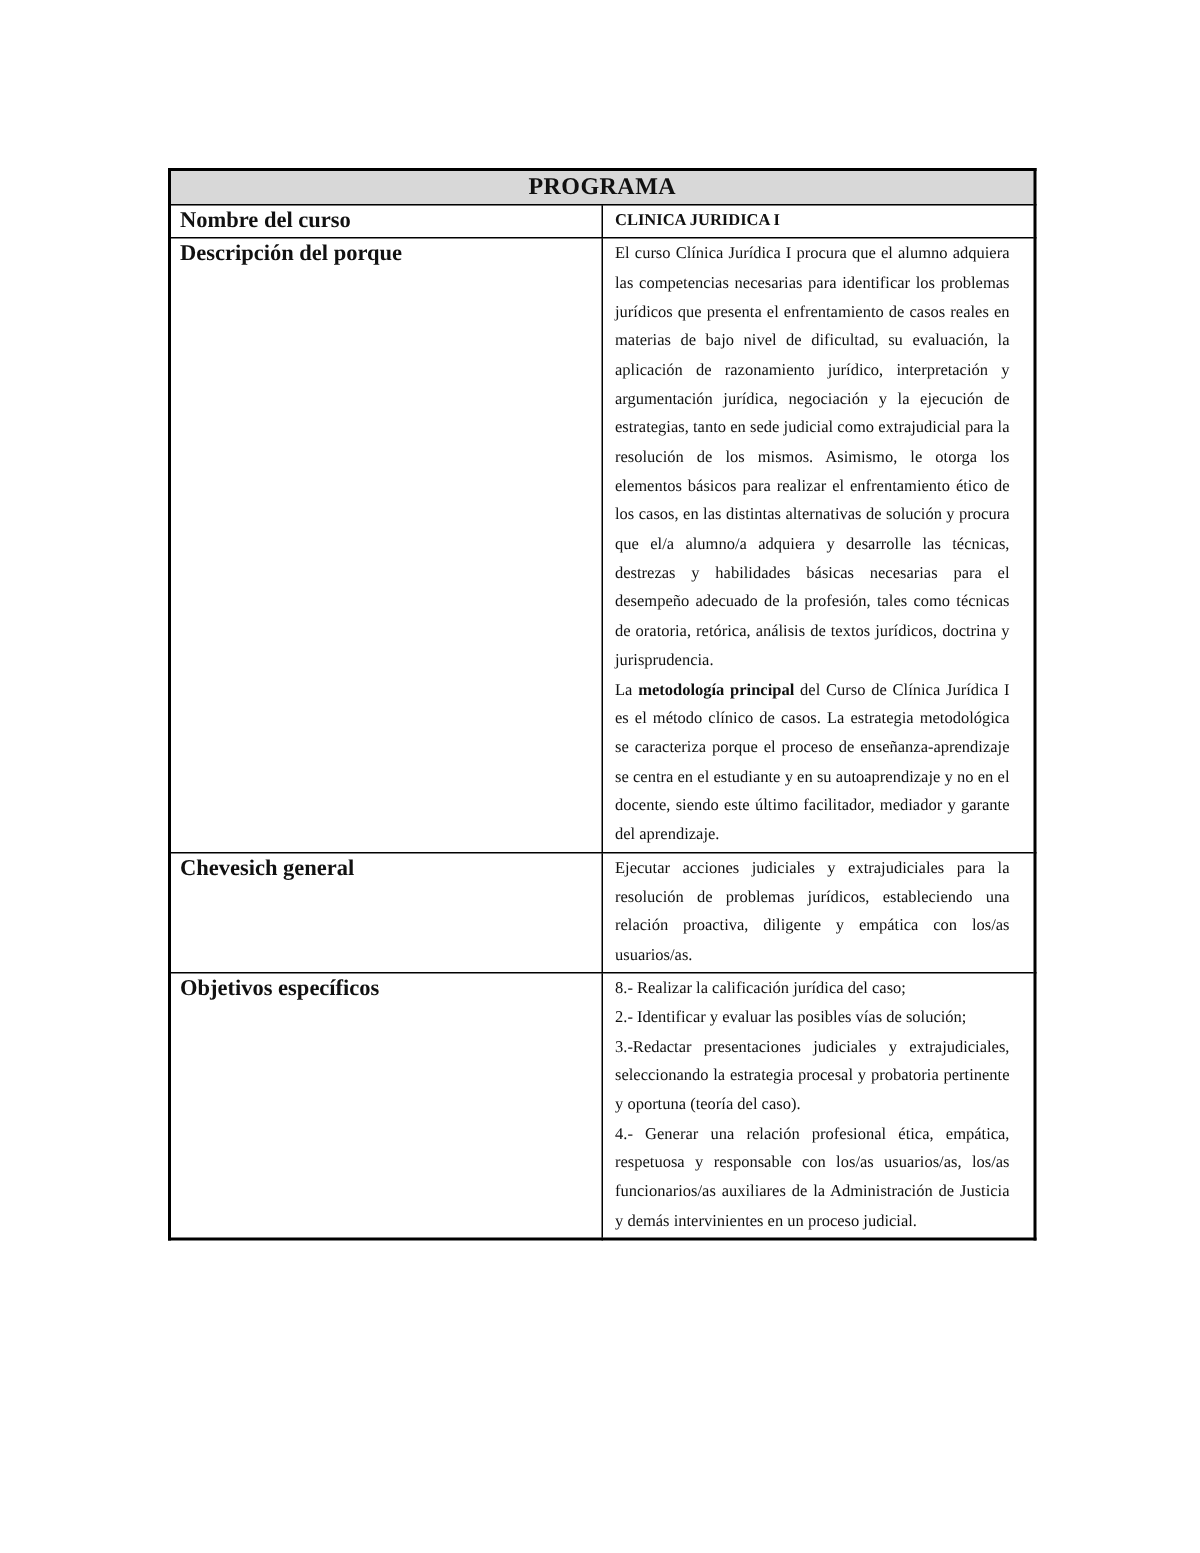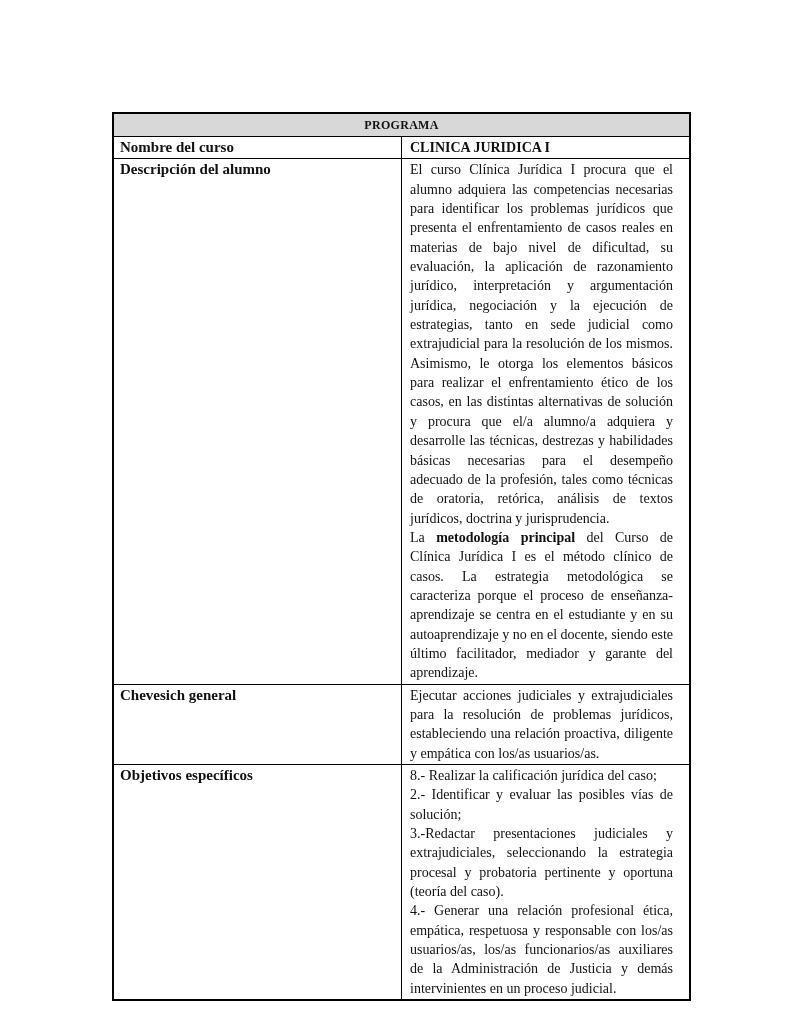--- a/index.html
+++ b/index.html
@@ -36,37 +36,37 @@
   table.program-table td {
     border: 1.5px solid #000000;
   }
   table.program-table {
     border-width: 2px;
   }
   td.header-cell {
     background: #d8d8d8;
     text-align: center;
     font-weight: bold;
-    font-size: 12px;
+    font-size: 16px;
     line-height: 20px;
     padding: 1px 2px;
     letter-spacing: 0.3px;
   }
   td.label-cell {
     width: 160px;
     vertical-align: top;
     font-weight: bold;
     font-size: 15px;
     line-height: 19.3px;
     padding: 1px 4px 1px 6px;
     font-family: Liberation Serif, serif;
   }
   td.value-cell {
     vertical-align: top;
-    font-size: 14px;
+    font-size: 11px;
     line-height: 19.35px;
     padding: 1px 16px 1px 8px;
   }
   td.value-cell p {
     margin: 0;
     text-align: justify;
   }
   td.value-cell p b {
     font-weight: bold;
   }
@@ -81,21 +81,21 @@
         <td class="header-cell" colspan="2">PROGRAMA</td>
       </tr>
 
     <tr>
           <td class="label-cell">Nombre del curso</td>
           <td class="value-cell">
             <p><b>CLINICA JURIDICA I</b></p>
           </td>
         </tr>
         <tr>
-          <td class="label-cell">Descripción del alumno</td>
+          <td class="label-cell">Descripción del porque</td>
           <td class="value-cell">
             <p><span>El curso Clínica Jurídica I procura que el alumno adquiera las competencias necesarias para identificar los problemas jurídicos que presenta el enfrentamiento de casos reales en materias de bajo nivel de dificultad, su evaluación, la aplicación de razonamiento jurídico, interpretación y argumentación jurídica, negociación y la ejecución de estrategias, tanto en sede judicial como extrajudicial para la resolución de los mismos. Asimismo, le otorga los elementos básicos para realizar el enfrentamiento ético de los casos, en las distintas alternativas de solución y procura que el/a alumno/a adquiera y desarrolle las técnicas, destrezas y habilidades básicas necesarias para el desempeño adecuado de la profesión, tales como técnicas de oratoria, retórica, análisis de textos jurídicos, doctrina y jurisprudencia.</span></p>
             <p><span>La </span><b>metodología principal</b><span> del Curso de Clínica Jurídica I es el método clínico de casos. La estrategia metodológica se caracteriza porque el proceso de enseñanza-aprendizaje se centra en el estudiante y en su autoaprendizaje y no en el docente, siendo este último facilitador, mediador y garante del aprendizaje.</span></p>
           </td>
         </tr>
         <tr>
           <td class="label-cell">Chevesich general</td>
           <td class="value-cell">
             <p><span>Ejecutar acciones judiciales y extrajudiciales para la resolución de problemas jurídicos, estableciendo una relación proactiva, diligente y empática con los/as usuarios/as.</span></p>
           </td>

